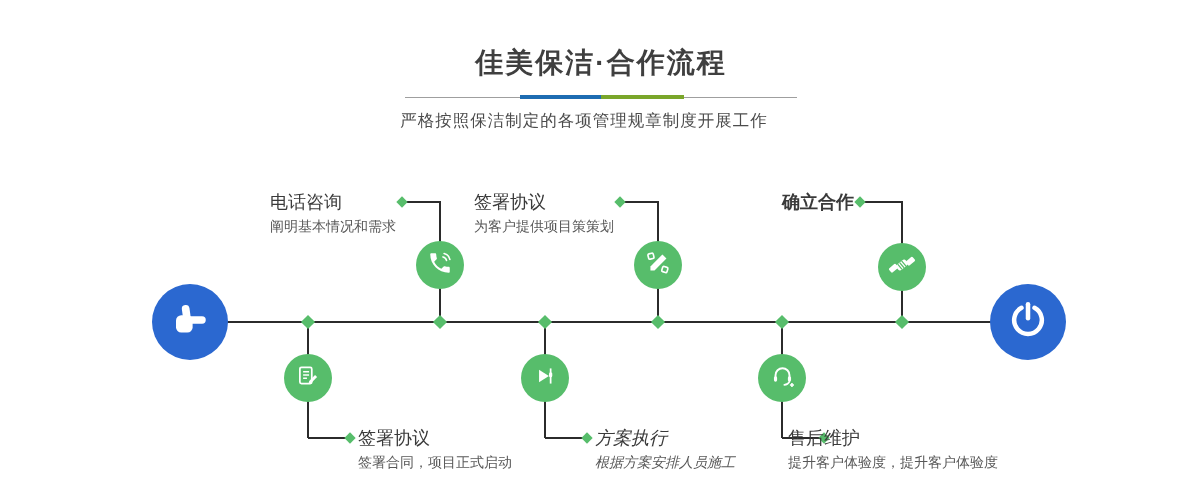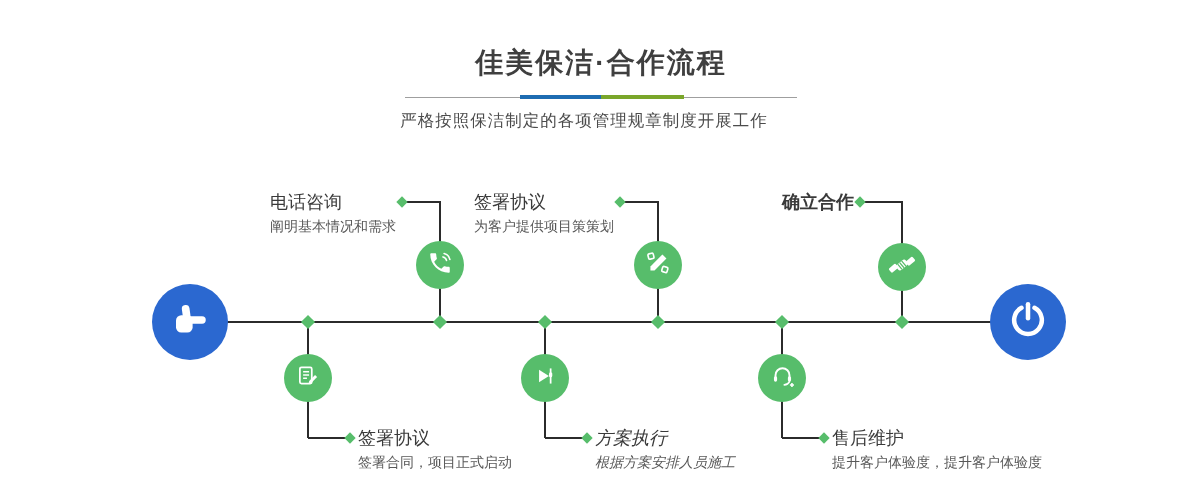--- a/index.html
+++ b/index.html
@@ -176,18 +176,18 @@
   </div>
 
   <div class="step bottom" style="left:358px;top:426px;">
     <div class="title">签署协议</div>
     <div class="desc">签署合同，项目正式启动</div>
   </div>
   <div class="step bottom" style="left:595px;top:426px;font-style:italic;">
     <div class="title">方案执行</div>
     <div class="desc">根据方案安排人员施工</div>
   </div>
-  <div class="step bottom" style="left:832px;top:426px;">
+  <div class="step bottom" style="left:788px;top:426px;">
     <div class="title">售后维护</div>
     <div class="desc">提升客户体验度，提升客户体验度</div>
   </div>
 
 </div>
 
 </body></html>

